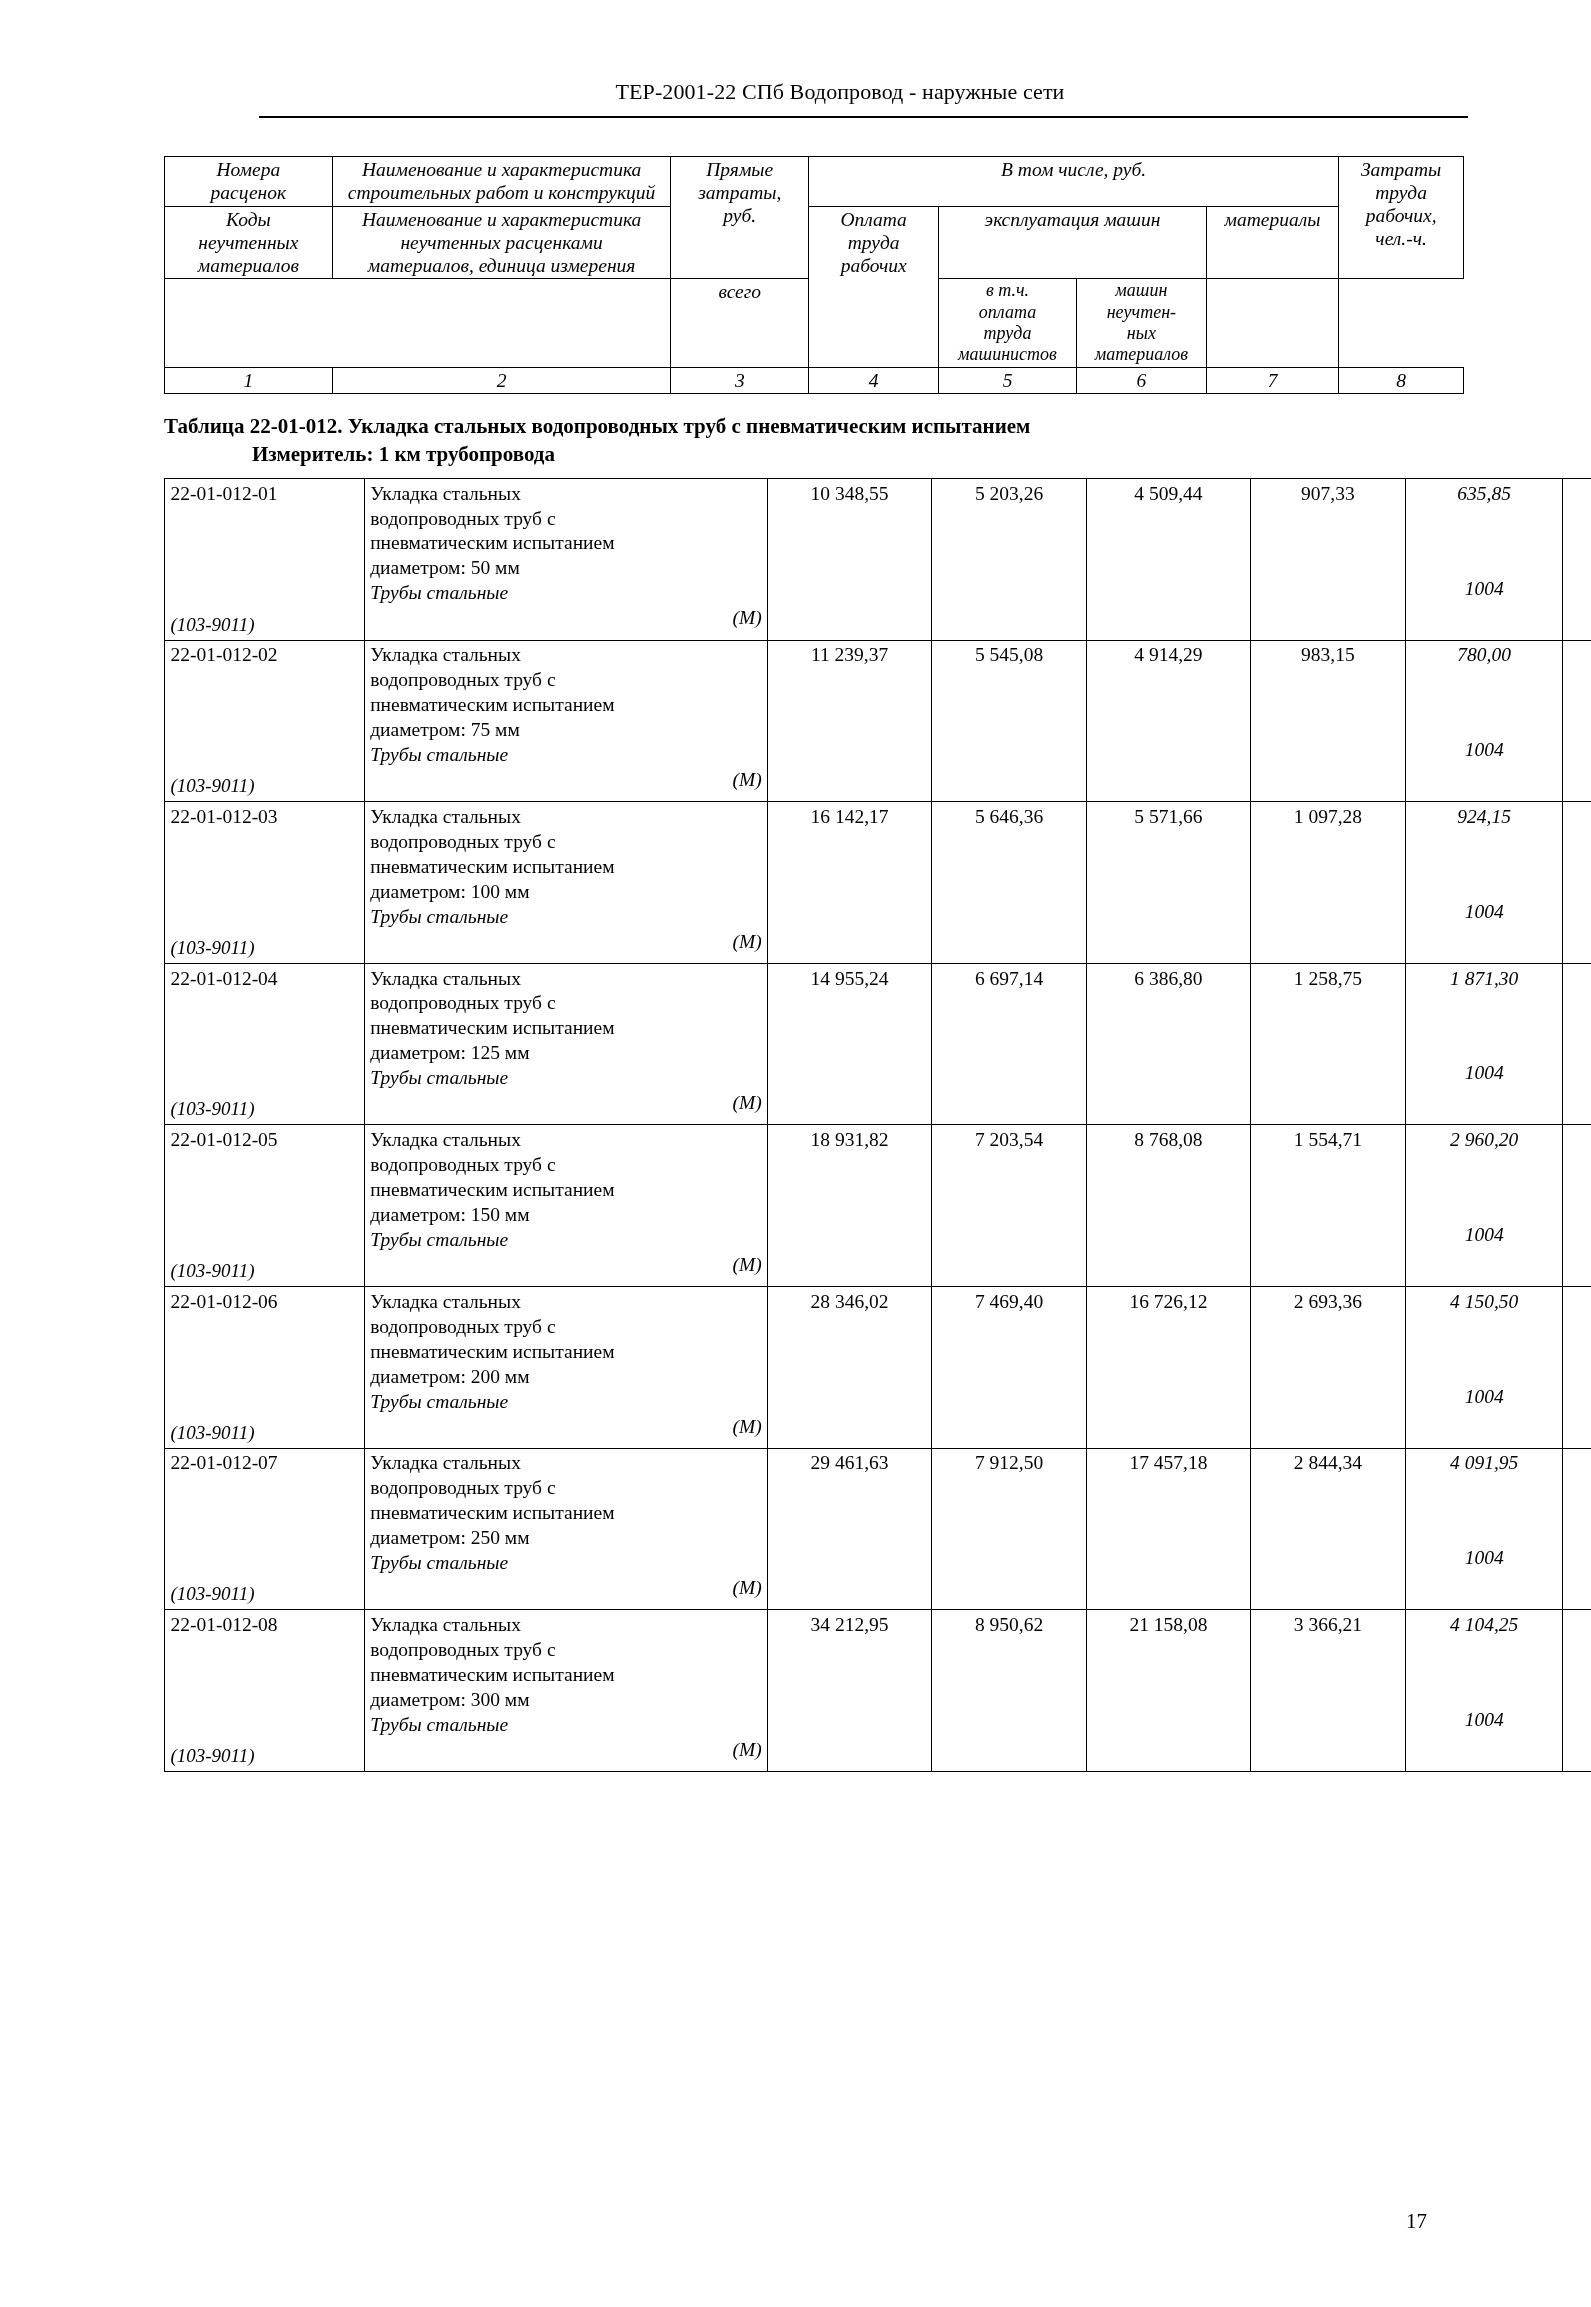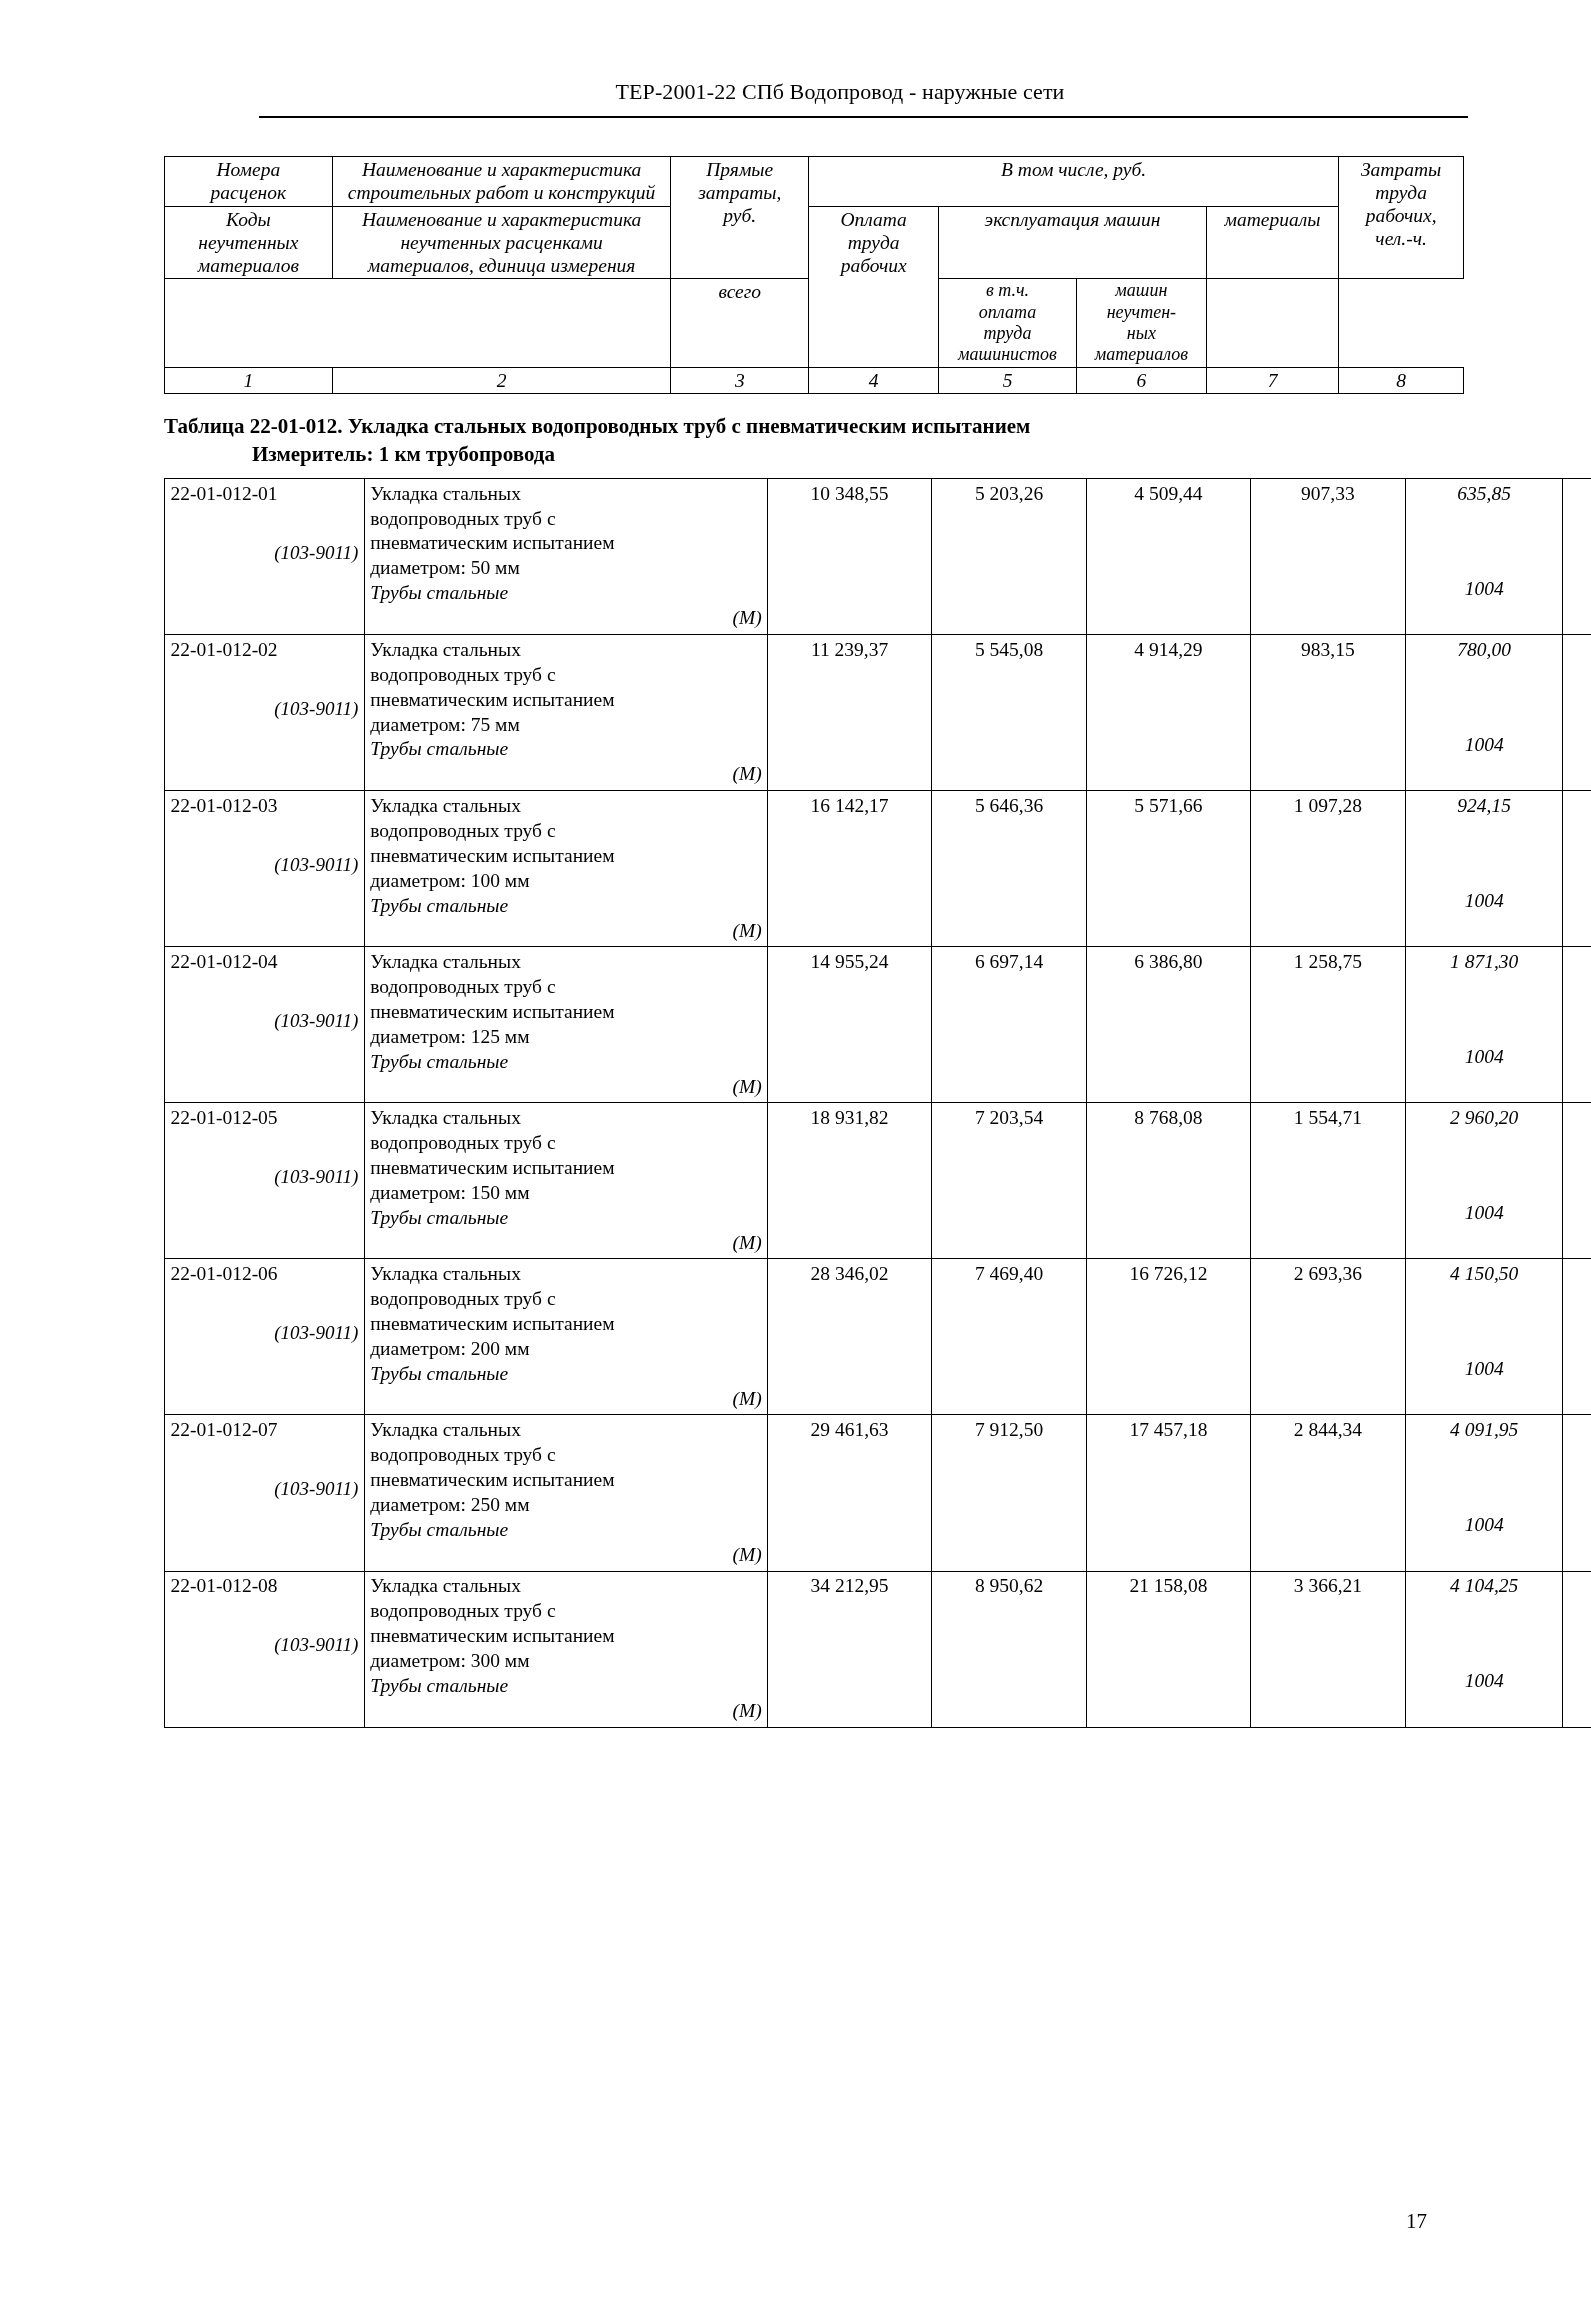--- a/index.html
+++ b/index.html
@@ -107,21 +107,21 @@
   .c-8     { width: 116px; }
 
   .num { text-align: center; white-space: nowrap; }
   .mat-code { font-style: italic; font-size: 19px; }
   .mat-name { font-style: italic; }
   .m-unit { font-style: italic; text-align: right; display: block; }
   .qty { font-style: italic; text-align: right; }
   .spacer { display: block; font-style: italic; }
 
   .row-code-top { display: block; }
-  .row-code-bottom { display: block; margin-top: 34px; text-align: right; }
+  .row-code-bottom { display: block; margin-top: 106px; }
 
   .page-number {
     position: absolute;
     bottom: 73px;
     right: 165px;
     font-size: 21px;
   }
 
   .desc-line { display: block; }
   .val-spacer { display:block; height: 70px; }

